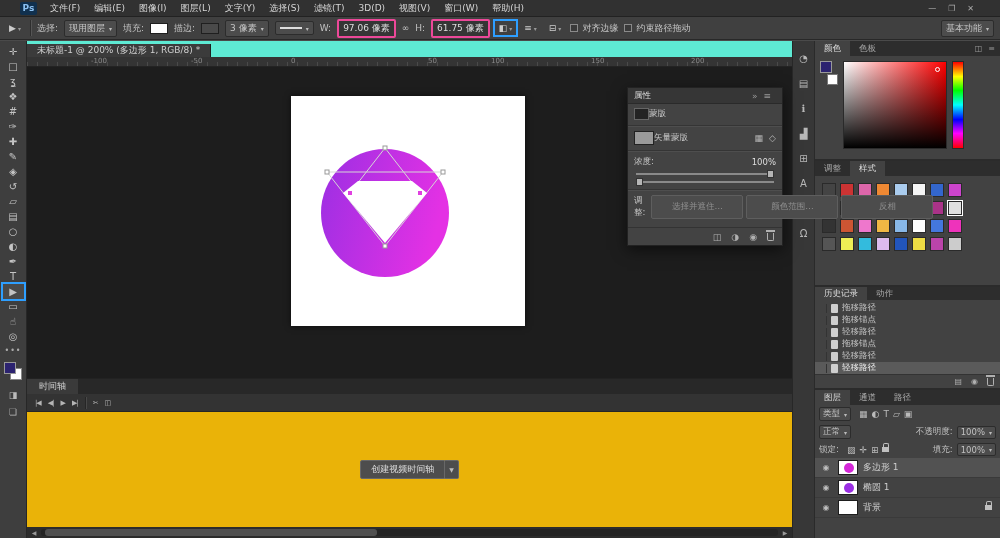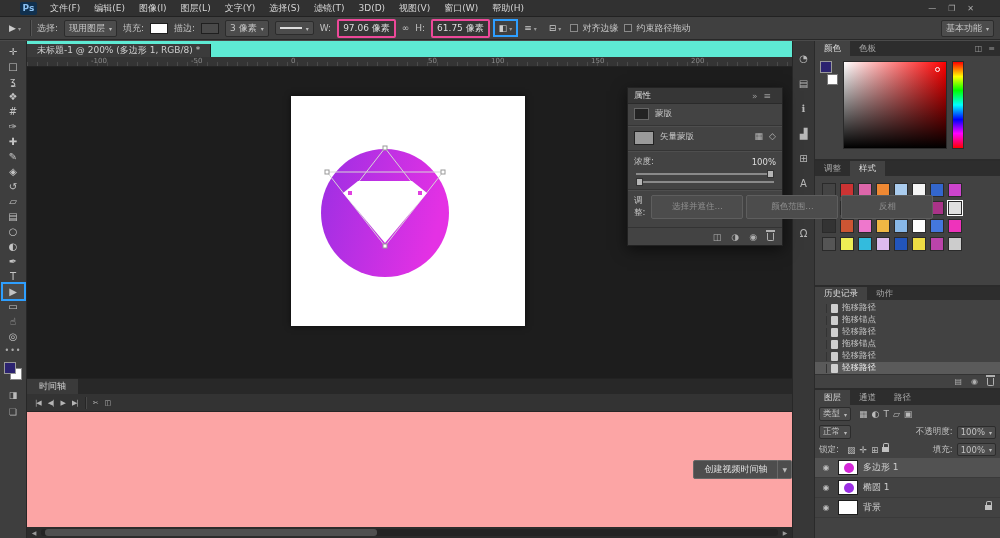--- a/index.html
+++ b/index.html
@@ -55,21 +55,21 @@
   .zoom-box{background:#333;border:1px solid #555;padding:0 4px;color:#ddd}
   .status-caret{font-size:6px;color:#999}
 
   
   .timeline{height:160px;display:flex;flex-direction:column;background:#353535;border-top:1px solid #222}
   .tl-tabs{height:15px;background:#282828;display:flex}
   .tl-tab{background:#3a3a3a;padding:0 12px;display:flex;align-items:center;color:#cfcfcf;font-size:9px}
   .tl-controls{height:18px;background:#333;border-bottom:1px solid #262626;display:flex;align-items:center;gap:7px;padding:0 8px;color:#b5b5b5;font-size:7px}
   .tl-btn{cursor:default;letter-spacing:-1px}
   .tl-sep{width:1px;height:12px;background:#262626;box-shadow:1px 0 0 #484848}
-  .tl-body{flex:1;background:#fca5a5;display:flex;align-items:center;justify-content:flex-end}
+  .tl-body{flex:1;background:#eab308;display:flex;align-items:center;justify-content:center}
   .tl-create-wrap{display:flex}
   .tl-create{background:#4d4d4d;border:1px solid #686868;color:#ddd;font-size:9px;padding:2px 10px;border-radius:2px 0 0 2px;font-family:inherit}
   .tl-caret{background:#4d4d4d;border:1px solid #686868;border-left:none;color:#bbb;font-size:6px;padding:2px 4px;border-radius:0 2px 2px 0;font-family:inherit}
   .tl-scroll{height:11px;background:#2c2c2c;display:flex;align-items:center;padding:0 2px;gap:2px}
   .tl-arrow{color:#999;font-size:6px;width:10px;text-align:center}
   .tl-track{flex:1;height:7px;background:#242424;border-radius:3px;position:relative}
   .tl-thumb{position:absolute;left:4px;width:45%;height:7px;background:#505050;border-radius:3px}
 
   
   .right-dock{position:absolute;right:0;top:41px;bottom:0;width:208px;display:flex;background:#3a3a3a;border-left:1px solid #272727}
@@ -124,21 +124,21 @@
   .lthumb.ellipse::after{content:"";position:absolute;left:5px;top:2px;width:10px;height:10px;border-radius:50%;background:#9b2fe3}
   .lock{position:relative;width:7px;height:5px;background:#c0c0c0;margin-left:auto;margin-right:4px}
   .lock::before{content:"";position:absolute;top:-4px;left:1px;width:4px;height:4px;border:1px solid #c0c0c0;border-bottom:none;border-radius:2px 2px 0 0}
   .trash{position:relative;width:7px;height:8px;border:1px solid #b0b0b0;border-top:none;border-radius:0 0 2px 2px;display:inline-block}
   .trash::before{content:"";position:absolute;left:-2px;top:-3px;width:9px;height:2px;background:#b0b0b0}
 
   
   .props{position:absolute;left:627px;top:87px;width:156px;background:#434343;border:1px solid #222;box-shadow:0 4px 14px rgba(0,0,0,.55);z-index:6;font-size:8.5px;color:#c6c6c6}
   .props-header{height:16px;background:#363636;border-bottom:1px solid #2a2a2a;display:flex;align-items:center;padding:0 6px;color:#ddd}
   .props-header .ptab-right{font-size:9px}
-  .prow{display:flex;align-items:flex-start;gap:6px;padding:4px 6px}
+  .prow{display:flex;align-items:center;padding:4px 6px}
   .mask-icon{width:15px;height:12px;background:#232323;border:1px solid #666}
   .vmask-thumb{width:20px;height:14px;background:#9a9a9a;border:1px solid #222}
   .prow-right{margin-left:auto;display:flex;gap:6px;color:#b5b5b5;font-size:9px}
   .psep{height:1px;background:#353535;box-shadow:0 1px 0 #4e4e4e;margin:1px 0}
   .slider-row{display:flex;align-items:center;padding:4px 6px 0 6px}
   .slider-val{margin-left:auto;color:#ddd}
   .slider{height:2px;background:#8a8a8a;margin:5px 8px 6px 8px;position:relative}
   .slider .thumb{position:absolute;top:-3px;width:7px;height:8px;background:#b5b5b5;border:1px solid #333}
   .thumb.right{right:0}.thumb.left{left:0}
   .refine{display:flex;padding:4px 6px;gap:6px}

